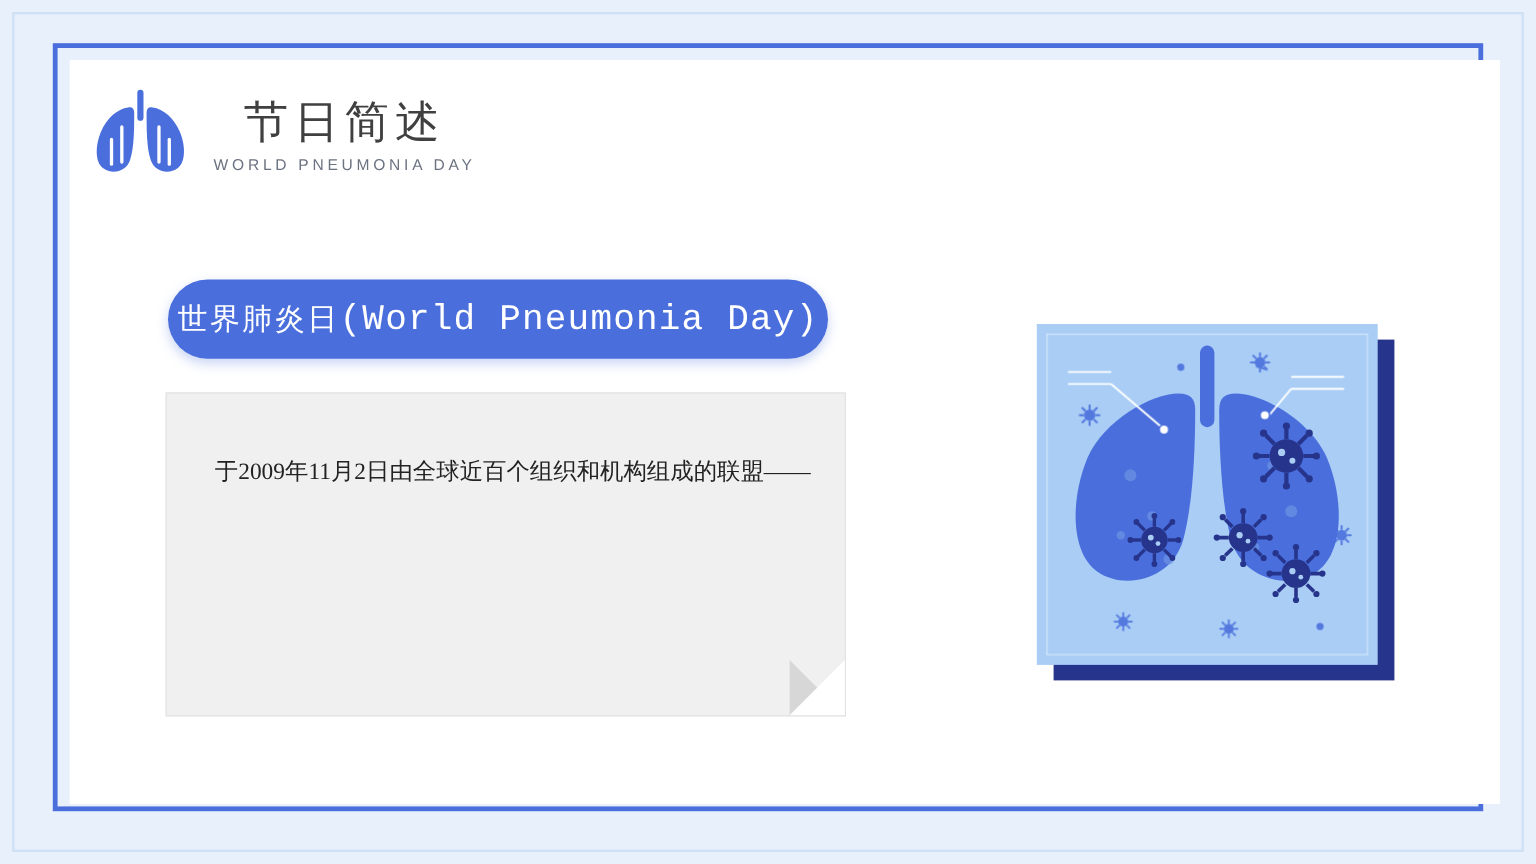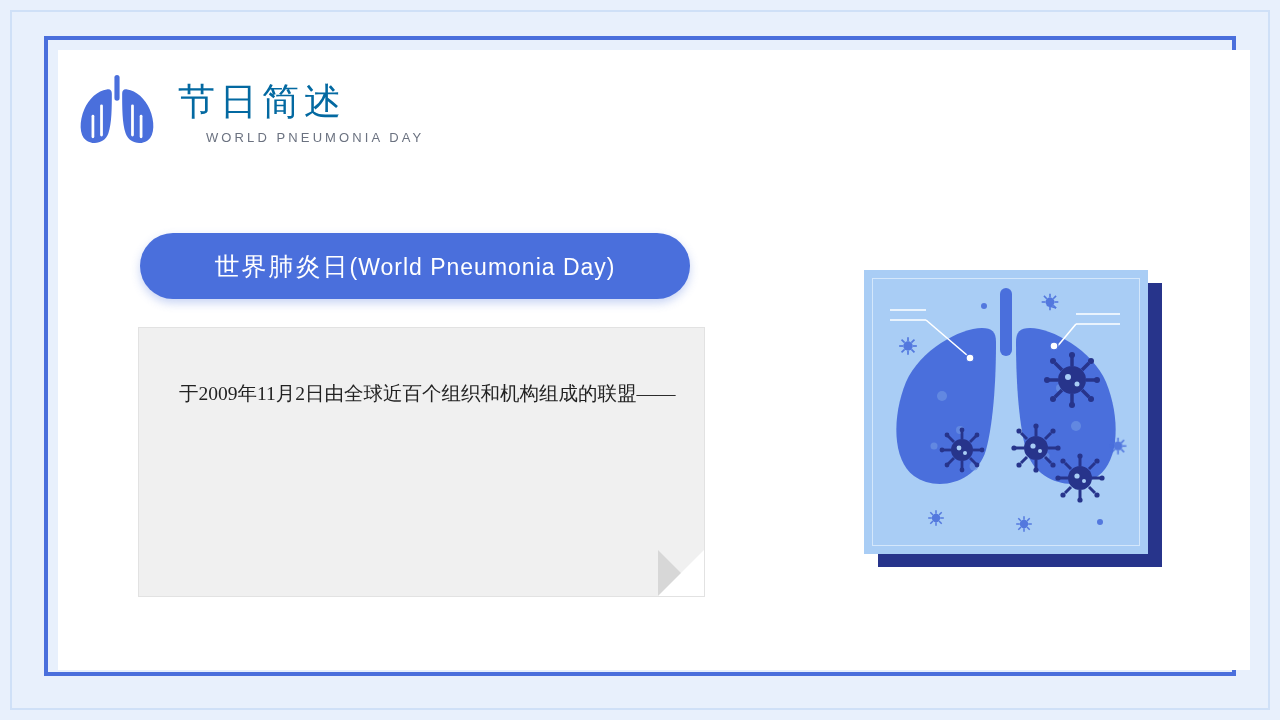--- a/index.html
+++ b/index.html
@@ -66,32 +66,32 @@
     flex: none;
   }
   .title-block {
     display: flex;
     flex-direction: column;
     justify-content: center;
     padding-top: 4px;
   }
   .title-cn {
     font-size: 37px;
-    color: #0369a1;
+    color: #404040;
     letter-spacing: 5px;
     line-height: 1.15;
     font-family: "Liberation Sans", sans-serif;
+    text-align: center;
   }
   .title-en {
     margin-top: 6px;
     font-size: 13px;
     color: #6b7280;
     letter-spacing: 3.1px;
     font-family: "Liberation Sans", sans-serif;
-    margin-left: 28px;
   }
 
   
   .pill {
     position: absolute;
     left: 140px;
     top: 233px;
     width: 550px;
     height: 66px;
     background: #4a6fdc;
@@ -102,22 +102,22 @@
     justify-content: center;
     box-sizing: border-box;
   }
   .pill-text {
     color: #ffffff;
     font-size: 25px;
     letter-spacing: 2px;
     font-family: "Liberation Sans", sans-serif;
   }
   .pill-text .mono {
-    font-family: Liberation Sans, sans-serif;
-    font-size: 23px;
+    font-family: Liberation Mono, monospace;
+    font-size: 30px;
     letter-spacing: 1px;
   }
 
   
   .panel {
     position: absolute;
     left: 138px;
     top: 327px;
     width: 567px;
     height: 270px;

